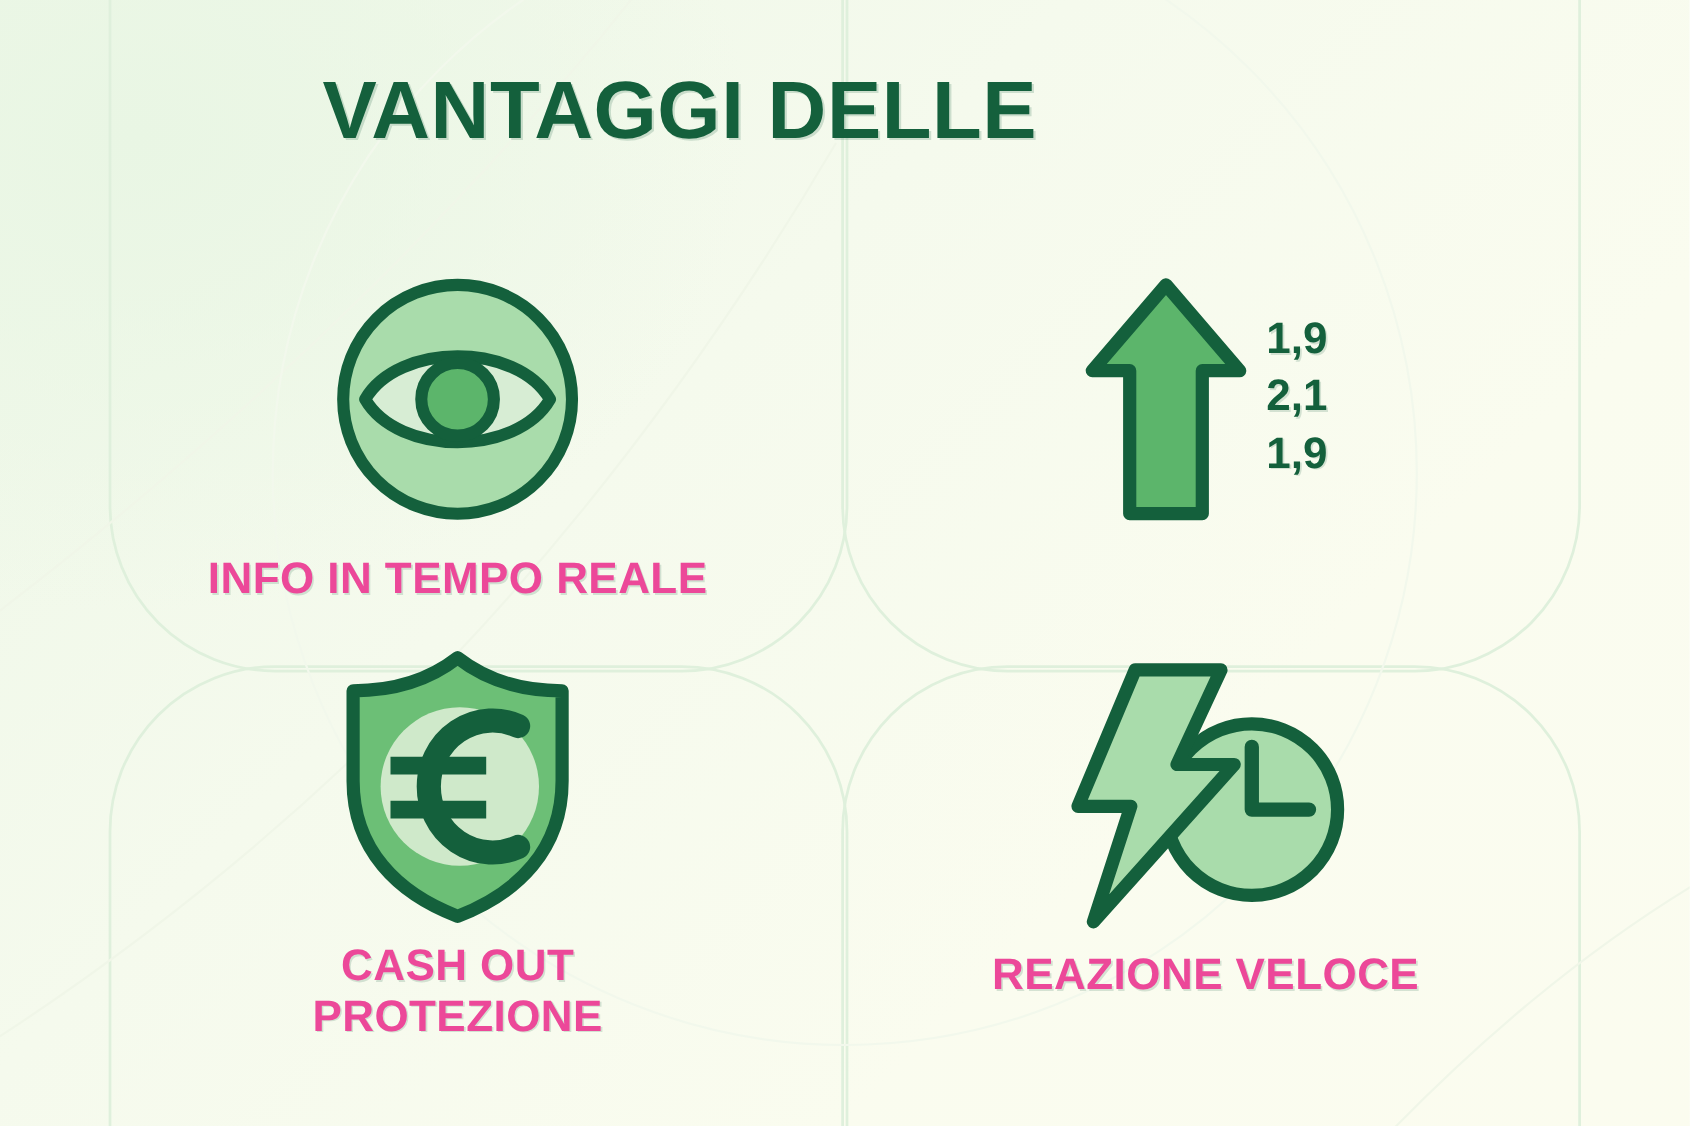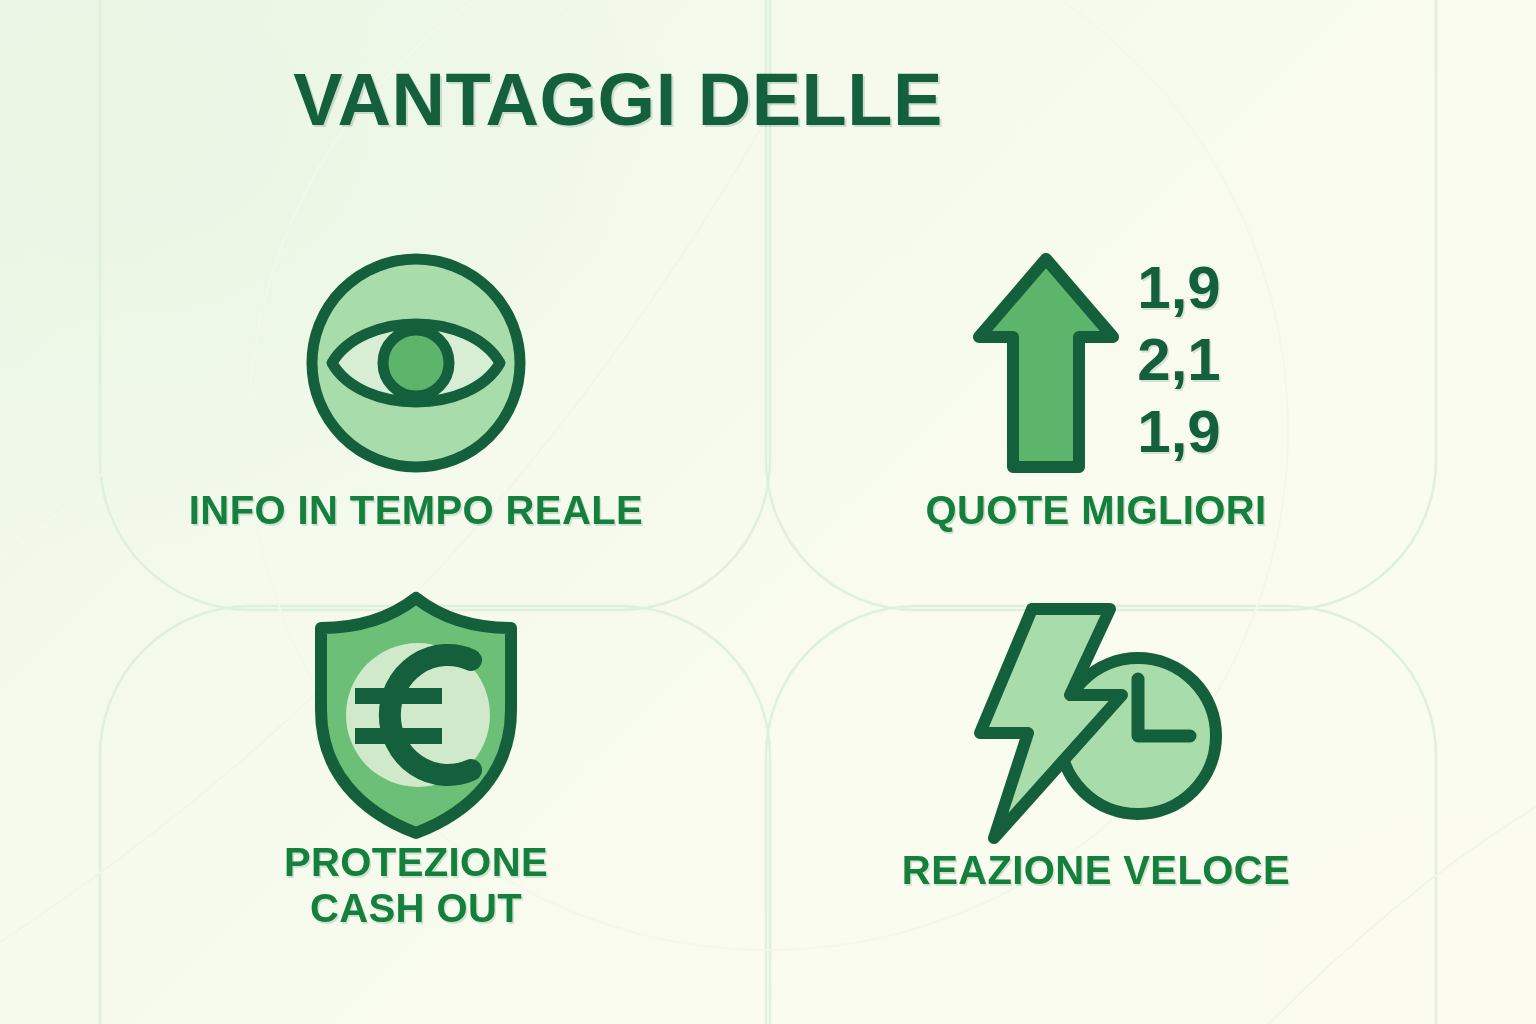--- a/index.html
+++ b/index.html
@@ -65,38 +65,39 @@
 
   .art {
     height:250px;
     display:flex;
     align-items:center;
     justify-content:center;
     gap:16px;
   }
 
   .caption {
-    color:#15803d;
+    margin-top:16px;
+    color:#ec4899;
     font-size:40px;
     font-weight:bold;
     line-height:1.14;
     letter-spacing:0.4px;
     text-transform:uppercase;
     text-shadow:1.5px 1.5px 0 rgba(20,96,60,0.16);
   }
   .caption .cline { display:block; }
 
   
   .odds {
     display:flex;
     flex-direction:column;
     justify-content:center;
     gap:12px;
     color:#14603c;
-    font-size:60px;
+    font-size:40px;
     font-weight:bold;
     line-height:1;
     text-shadow:1.5px 1.5px 0 rgba(20,96,60,0.16);
     padding-bottom:6px;
   }
   .odd { display:block; }
 
   svg { display:block; overflow:visible; }
 </style>
 </head>
@@ -142,39 +143,36 @@
       <div class="art">
         <svg width="150" height="225" viewBox="0 0 150 225">
           <path d="M 75 8 L 142 86 L 108 86 L 108 216 L 42 216 L 42 86 L 8 86 Z" fill="#5cb56b" stroke="#14603c" stroke-width="12" stroke-linejoin="round"></path>
         </svg>
         <div class="odds">
           <span class="odd">1,9</span>
           <span class="odd">2,1</span>
           <span class="odd">1,9</span>
         </div>
       </div>
-      <div class="caption">
-        <span class="cline">QUOTE MIGLIORI</span>
-      </div>
     </div>
 
     <div class="cell cell-2">
       <div class="art">
         <svg width="210" height="250" viewBox="0 0 210 250">
           <path d="M 10 38 C 52 38 82 26 105 8 C 128 26 158 38 200 38
                    L 200 120 C 200 182 160 222 105 243 C 50 222 10 182 10 120 Z" fill="#6cbf76" stroke="#14603c" stroke-width="12" stroke-linejoin="round"></path>
           <circle cx="107" cy="125" r="72" fill="#cfe9ca"></circle>
           <path d="M 160 70 A 58 60 0 1 0 160 180" fill="none" stroke="#14603c" stroke-width="22" stroke-linecap="round"></path>
           <line x1="44" y1="106" x2="131" y2="106" stroke="#14603c" stroke-width="16" stroke-linecap="butt"></line>
           <line x1="44" y1="146" x2="131" y2="146" stroke="#14603c" stroke-width="16" stroke-linecap="butt"></line>
         </svg>
       </div>
       <div class="caption">
+        <span class="cline">CASH OUT</span>
         <span class="cline">PROTEZIONE</span>
-        <span class="cline">CASH OUT</span>
       </div>
     </div>
 
     <div class="cell cell-3">
       <div class="art">
         <svg width="260" height="245" viewBox="0 0 260 245">
           <circle cx="172" cy="135" r="78" fill="#a9dcab" stroke="#14603c" stroke-width="12"></circle>
           <path d="M 172 78 L 172 135 L 224 135" fill="none" stroke="#14603c" stroke-width="13" stroke-linecap="round" stroke-linejoin="round"></path>
           <path d="M 66 8 L 144 8 L 104 94 L 156 94 L 28 237 L 62 132 L 14 132 Z" fill="#a9dcab" stroke="#14603c" stroke-width="12" stroke-linejoin="round"></path>
         </svg>

